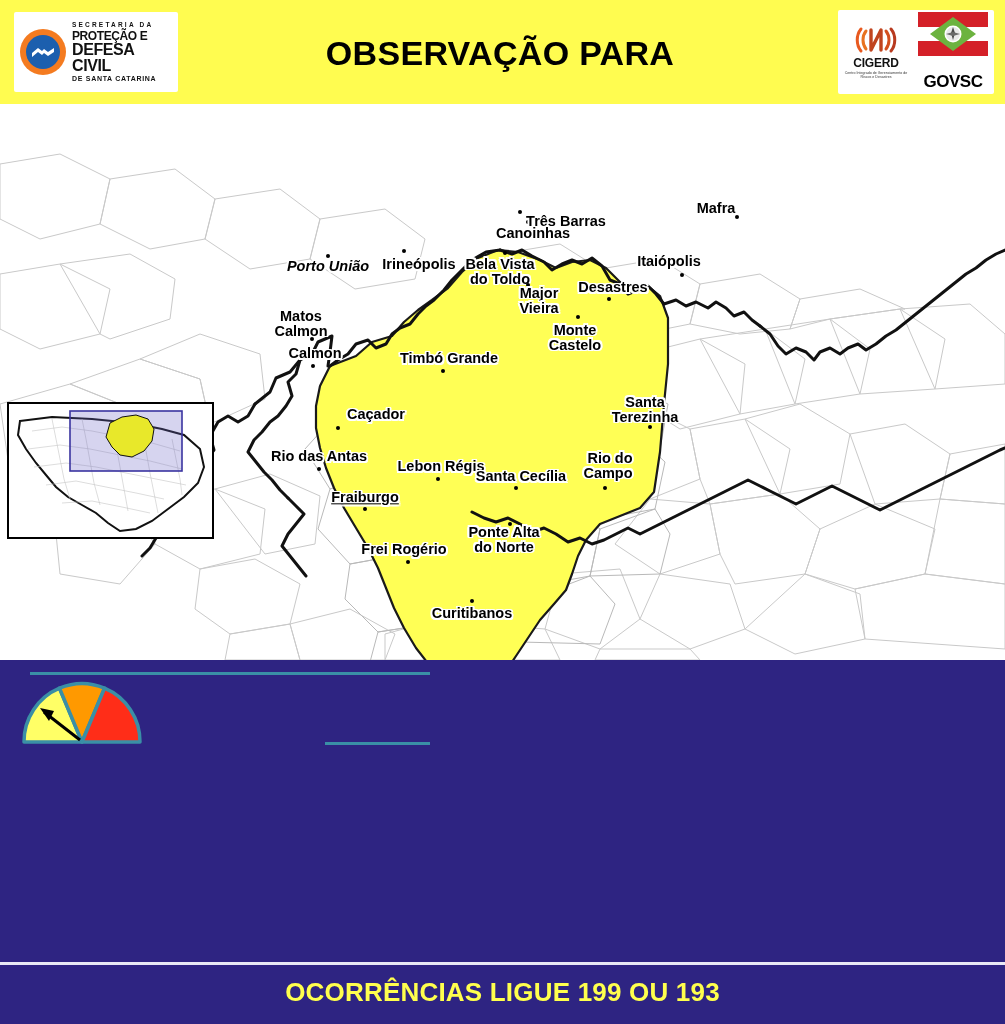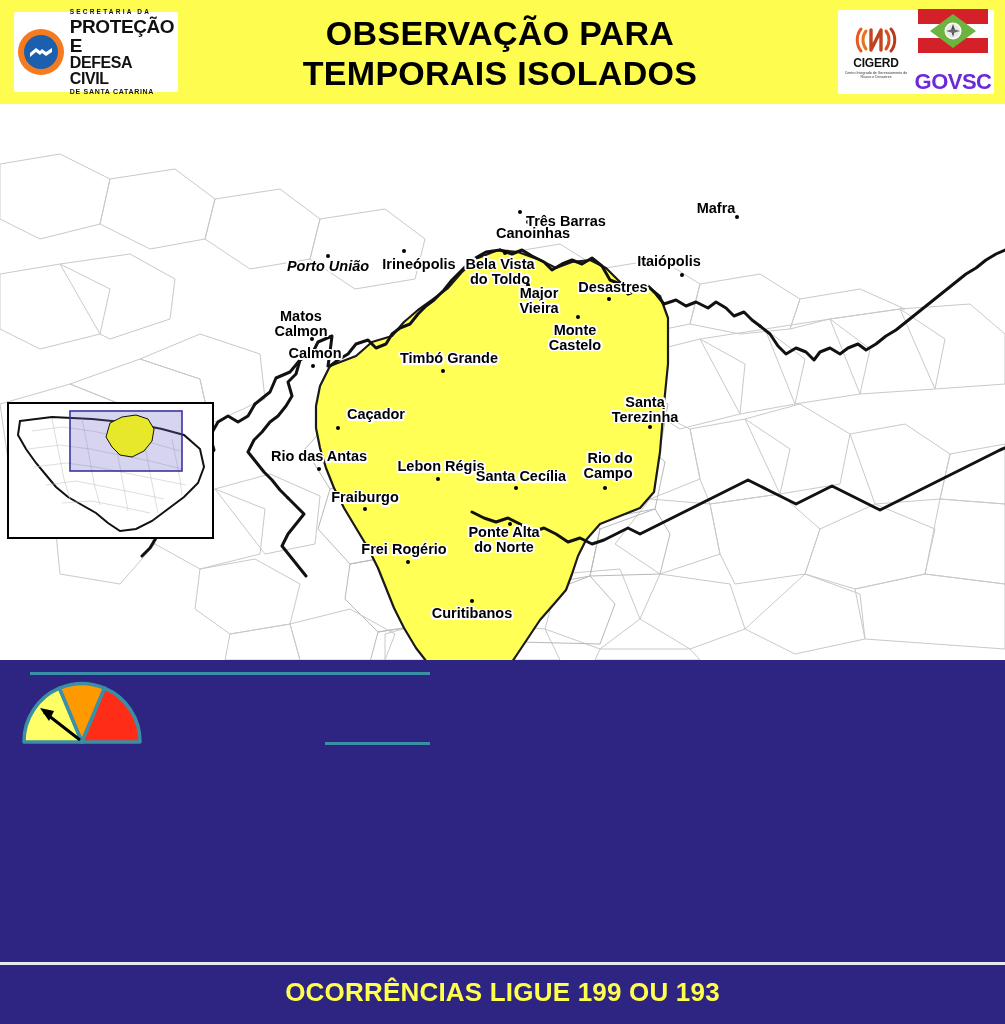--- a/index.html
+++ b/index.html
@@ -26,40 +26,40 @@
   .dc-emblem{
     width:46px;height:46px;border-radius:50%;
     background:#f47b20;display:flex;align-items:center;justify-content:center;flex:0 0 auto;
   }
   .dc-emblem-in{
     width:34px;height:34px;border-radius:50%;background:#1c5fae;
     display:flex;align-items:center;justify-content:center;
   }
   .dc-text{line-height:1;}
   .dc-t1{font-size:6.5px;letter-spacing:2.2px;color:#111;font-weight:700;}
-  .dc-t2{font-size:19px;font-weight:700;color:#111;letter-spacing:-.4px;margin-top:1px;}
+  .dc-t2{font-size:12px;font-weight:700;color:#111;letter-spacing:-.4px;margin-top:1px;}
   .dc-t3{font-size:16px;font-weight:700;color:#111;letter-spacing:-.4px;}
   .dc-t4{font-size:7px;font-weight:700;color:#111;letter-spacing:.7px;margin-top:1px;}
 
   .header-title{
     position:absolute;left:200px;top:10px;width:600px;height:86px;
     display:flex;flex-direction:column;align-items:center;justify-content:center;
     color:#000;font-weight:700;font-size:34px;line-height:1.18;text-align:center;
     letter-spacing:.3px;
   }
 
   #logo-right{left:838px;top:10px;width:156px;height:84px;}
   .right-inner{display:flex;align-items:center;gap:8px;}
   .cigerd{display:flex;flex-direction:column;align-items:center;width:66px;}
   .cigerd-mark{width:42px;height:30px;}
   .cigerd-name{font-size:12px;font-weight:700;color:#111;letter-spacing:-.2px;margin-top:1px;}
   .cigerd-sub{font-size:3.6px;color:#333;text-align:center;line-height:1.25;margin-top:1px;}
   .govsc{display:flex;flex-direction:column;align-items:center;width:72px;}
   .sc-flag{width:70px;height:44px;position:relative;overflow:hidden;}
-  .govsc-name{font-size:22px;font-weight:700;color:#6d28d9;letter-spacing:-.5px;margin-top:16px;}
+  .govsc-name{font-size:17px;font-weight:700;color:#000000;letter-spacing:-.5px;margin-top:16px;}
   .govsc-name b{font-weight:800;}
 
   
   .map-area{
     position:absolute;left:0;top:104px;width:1005px;height:556px;
     background:#ffffff;overflow:hidden;
   }
   .map-svg{position:absolute;left:0;top:0;width:1005px;height:556px;}
 
   .city{
@@ -114,21 +114,20 @@
           <div class="dc-t1">SECRETARIA DA</div>
           <div class="dc-t2">PROTEÇÃO E</div>
           <div class="dc-t3">DEFESA CIVIL</div>
           <div class="dc-t4">DE SANTA CATARINA</div>
         </div>
       </div>
     </div>
 
     <div class="header-title">
       <div>OBSERVAÇÃO PARA</div>
-      <div>TEMPORAIS ISOLADOS</div>
     </div>
 
     <div class="logo-box" id="logo-right">
       <div class="right-inner">
         <div class="cigerd">
           <svg class="cigerd-mark" viewBox="0 0 42 30">
             <path d="M6 4 C1 10 1 20 6 26" stroke="#e8591f" stroke-width="3" fill="none" stroke-linecap="round"></path>
             <path d="M11 6 C7 11 7 19 11 24" stroke="#e8721f" stroke-width="3" fill="none" stroke-linecap="round"></path>
             <path d="M36 4 C41 10 41 20 36 26" stroke="#b83a1f" stroke-width="3" fill="none" stroke-linecap="round"></path>
             <path d="M31 6 C35 11 35 19 31 24" stroke="#d4501f" stroke-width="3" fill="none" stroke-linecap="round"></path>
@@ -296,21 +295,21 @@
         <div class="city-dot" style="left: 319px; top: 365px;"></div>
         <div class="city" style="left: 319px; top: 353px;">Rio das Antas</div>
         <div class="city-dot" style="left: 438px; top: 375px;"></div>
         <div class="city" style="left: 441px; top: 363px;">Lebon Régis</div>
         <div class="city-dot" style="left: 516px; top: 384px;"></div>
         <div class="city" style="left: 521px; top: 373px;">Santa Cecília</div>
         <div class="city-dot" style="left: 605px; top: 384px;"></div>
         <div class="city" style="left: 608px; top: 362px; text-align: right;">Rio do
 Campo</div>
         <div class="city-dot" style="left: 365px; top: 405px;"></div>
-        <div class="city" style="left: 365px; top: 394px;">Fraiburgo</div>
+        <div class="city" style="left: 365px; top: 394px; text-decoration: underline;">Fraiburgo</div>
         <div class="city-dot" style="left: 510px; top: 420px;"></div>
         <div class="city" style="left: 504px; top: 436px;">Ponte Alta
 do Norte</div>
         <div class="city-dot" style="left: 408px; top: 458px;"></div>
         <div class="city" style="left: 404px; top: 446px;">Frei Rogério</div>
         <div class="city-dot" style="left: 472px; top: 497px;"></div>
         <div class="city" style="left: 472px; top: 510px;">Curitibanos</div>
       </div>
   </div>
 

